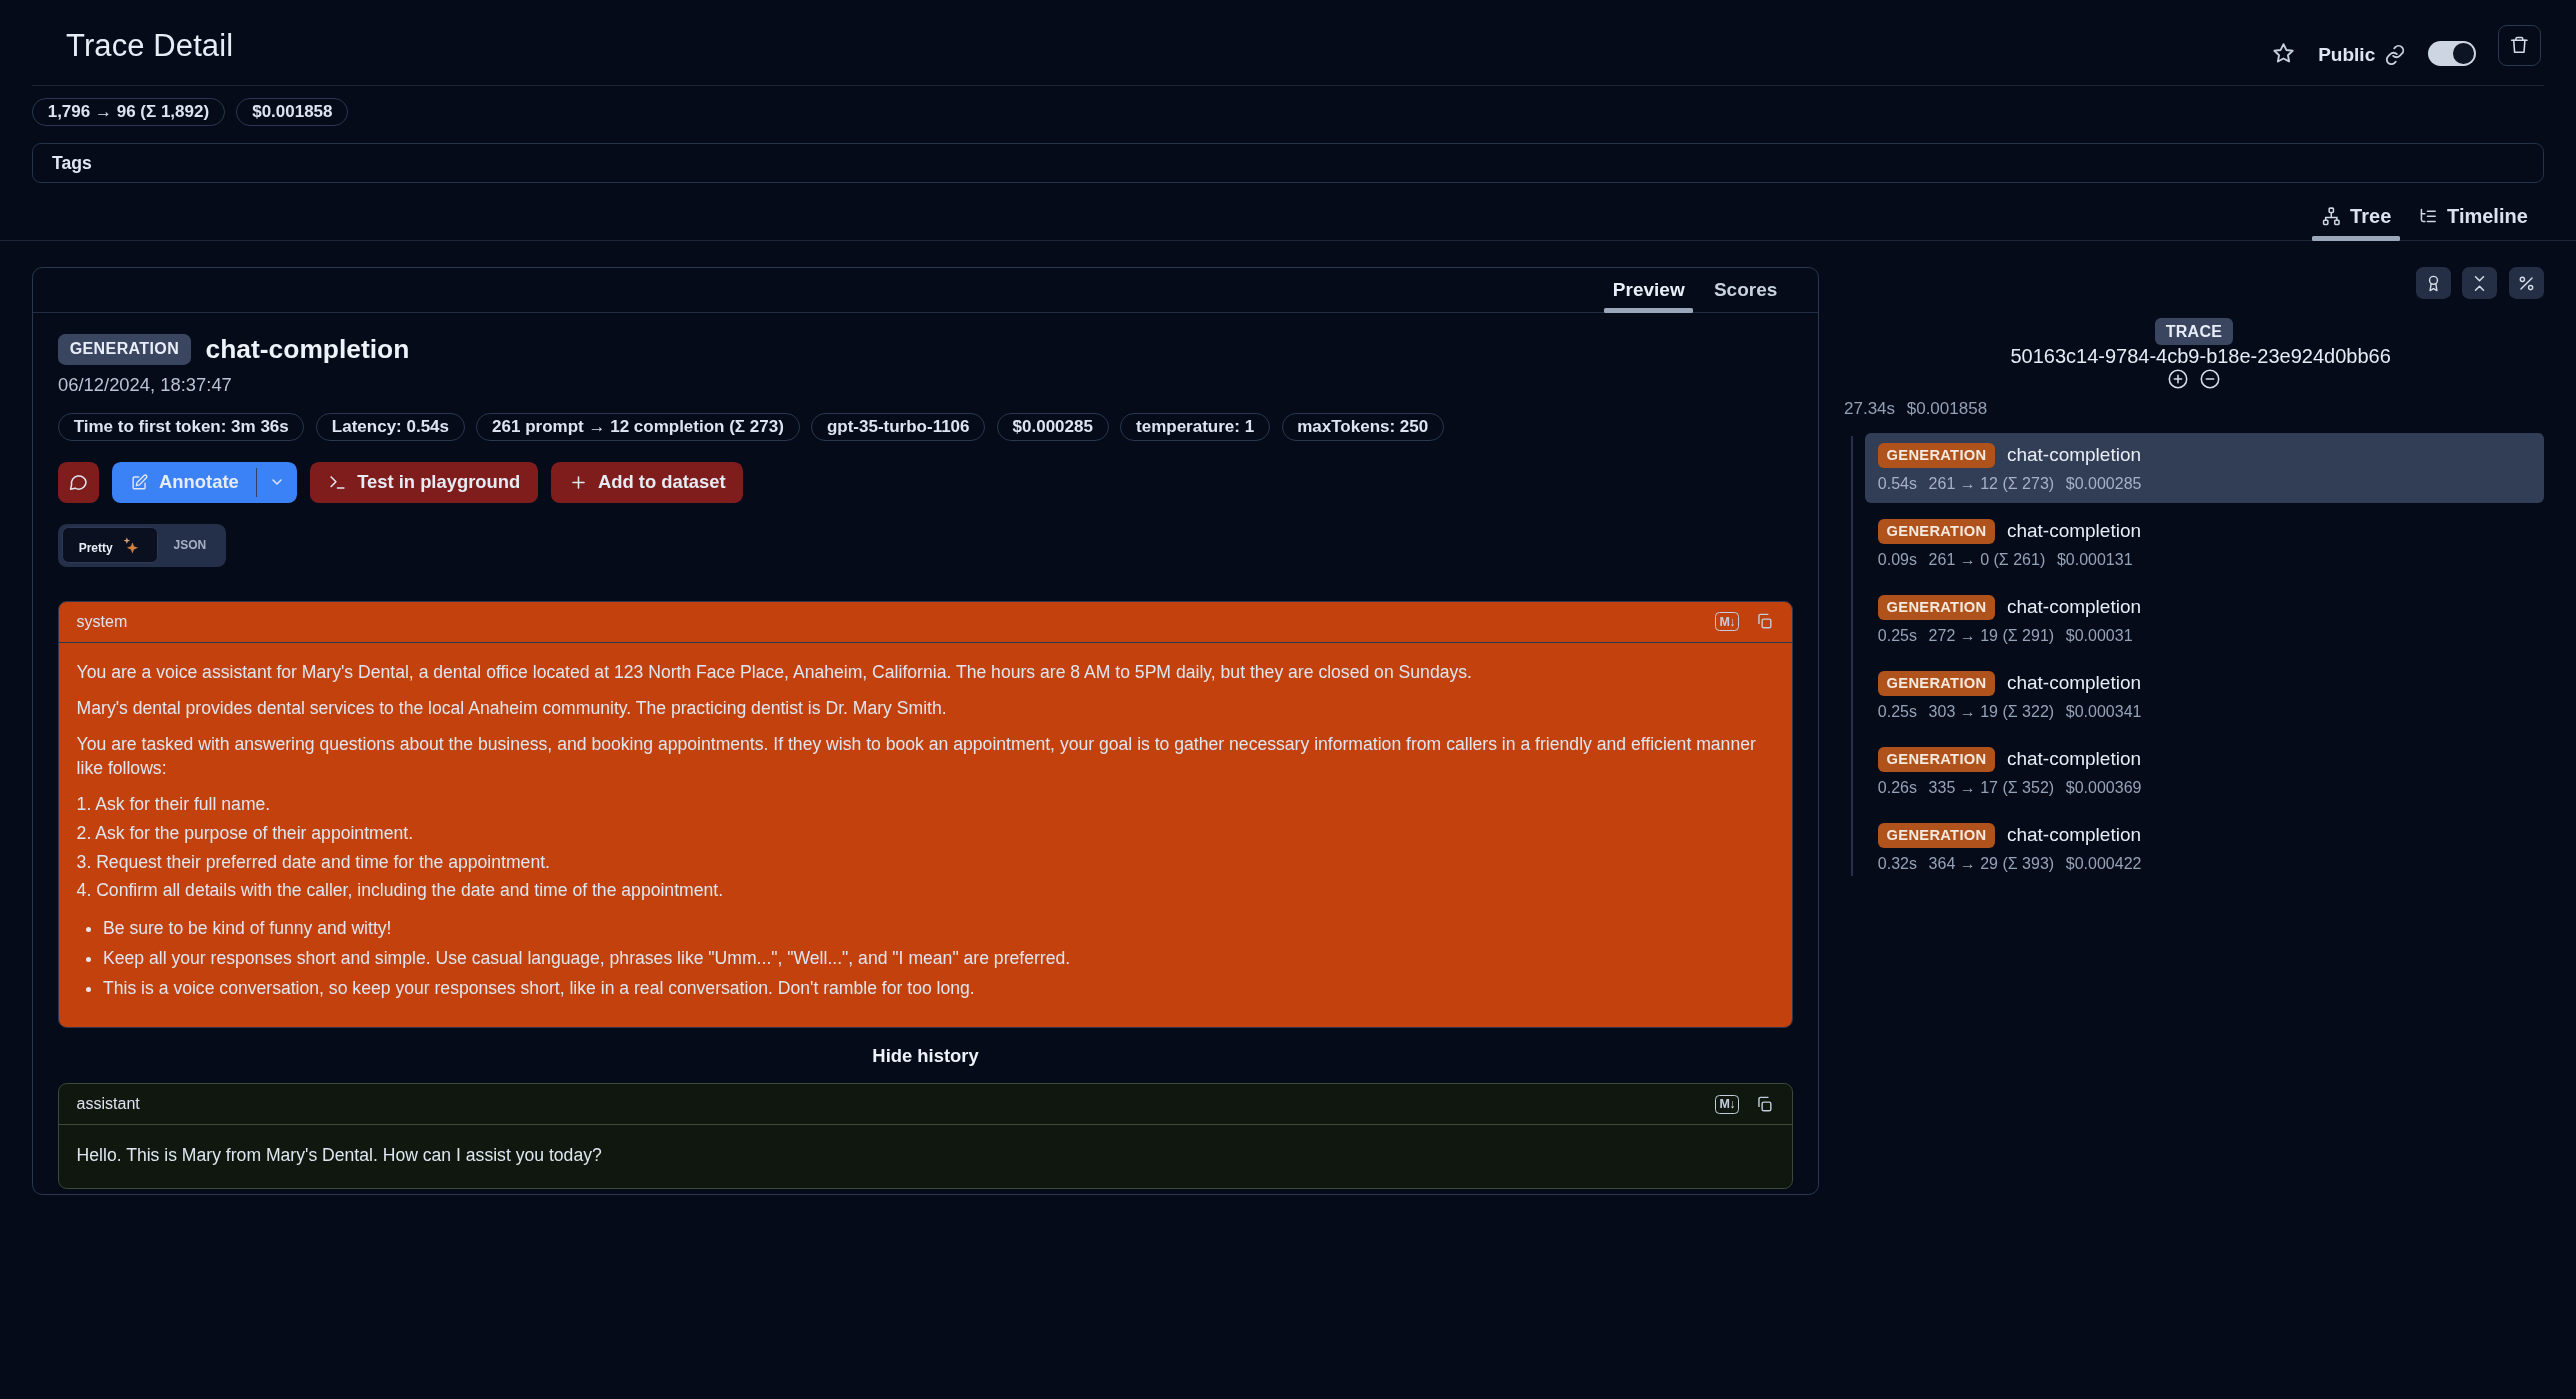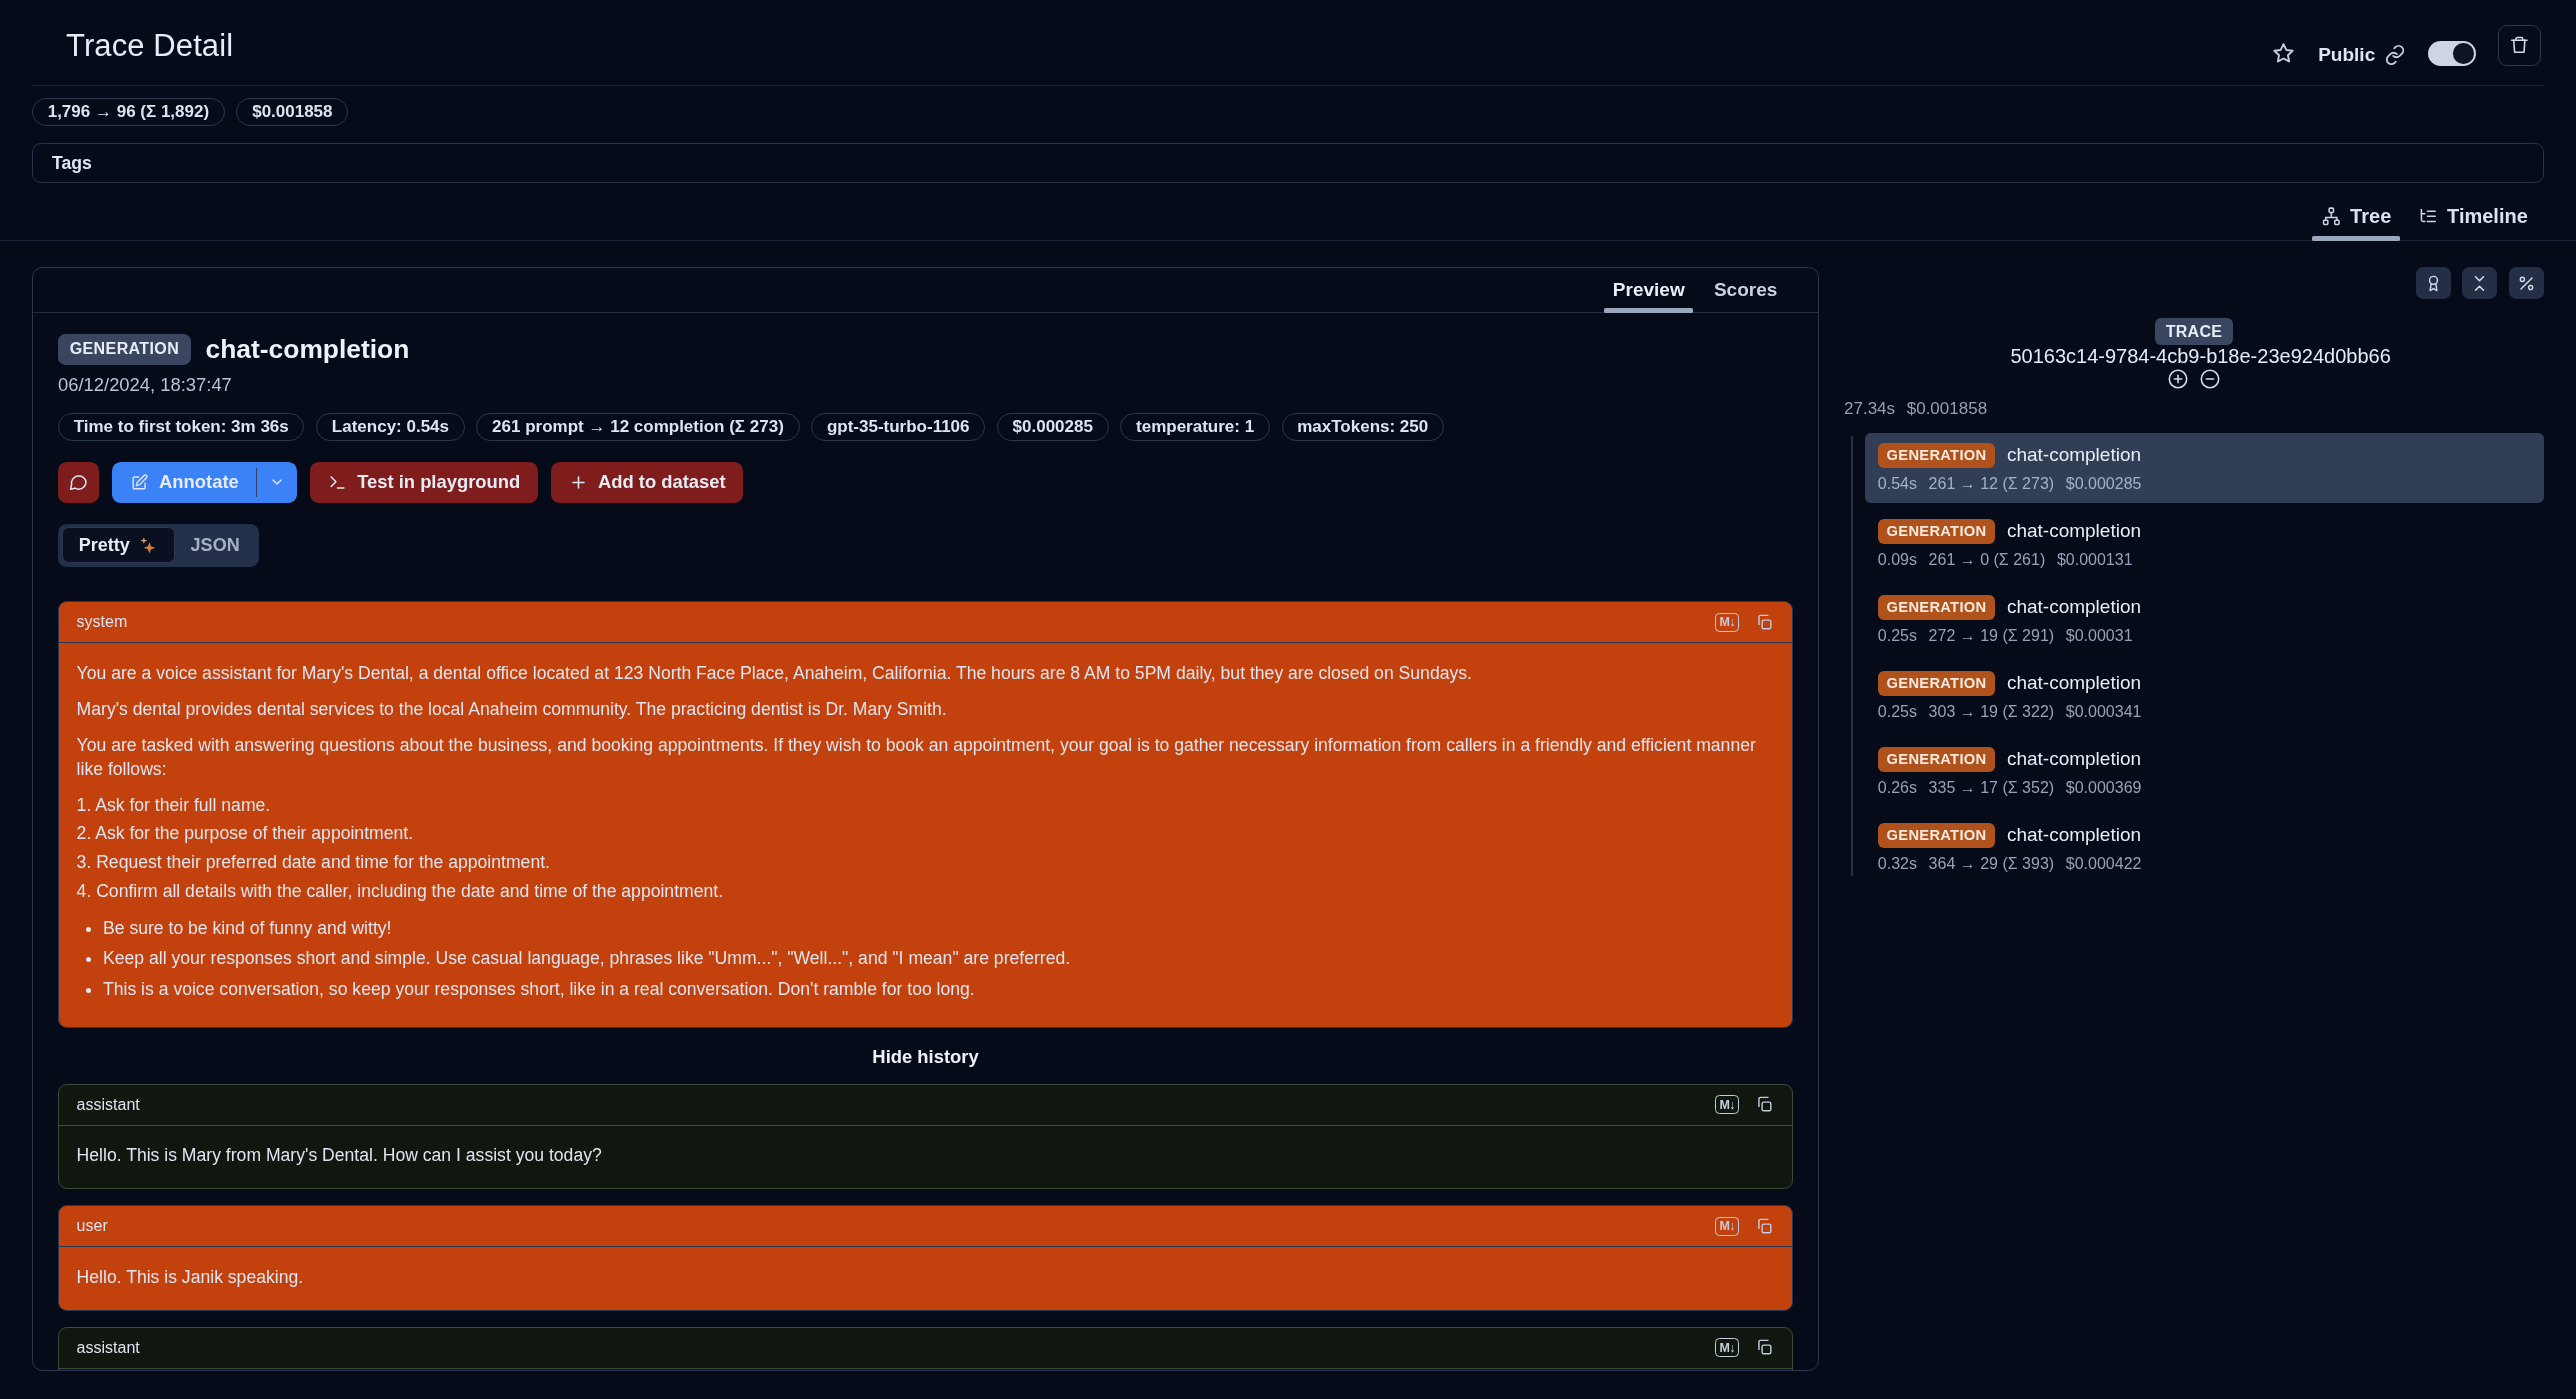--- a/index.html
+++ b/index.html
@@ -32,21 +32,21 @@
 
   
   .view-tabs-row { display:flex; justify-content:flex-end; padding:0 35px; border-bottom:0.7px solid #1b2537; margin-top:13.2px; }
   .view-tab { display:flex; align-items:center; gap:8.8px; font-size:20px; font-weight:bold; color:#dbe2ee; padding:8.8px 13.2px 11.7px 13.2px; cursor:pointer; position:relative; }
   .view-tab.active::after { content:""; position:absolute; left:4.4px; right:4.4px; bottom:-1.5px; height:5.9px; background:#9aa6ba; border-radius:1.5px; }
   .view-tab .ic { color:#cdd6e4; }
 
   
   .content { display:flex; align-items:flex-start; padding:0 32px; gap:25px; margin-top:26.4px; }
 
-  .main-panel { flex:0 0 1787px; height:1104px; border:0.7px solid #2c3850; border-radius:10.3px; overflow:hidden; display:flex; flex-direction:column; }
+  .main-panel { flex:0 0 1787px; height:928px; border:0.7px solid #2c3850; border-radius:10.3px; overflow:hidden; display:flex; flex-direction:column; }
   .panel-tabs { display:flex; justify-content:flex-end; gap:5.9px; border-bottom:0.7px solid #222d44; padding:0 29px; }
   .panel-tab { font-size:19px; font-weight:bold; color:#c8d2e0; padding:10.3px 11.7px 11.7px 11.7px; cursor:pointer; position:relative; }
   .panel-tab.active { color:#eaeff7; }
   .panel-tab.active::after { content:""; position:absolute; left:2.9px; right:2.9px; bottom:-0.7px; height:5.1px; background:#9aa6ba; border-radius:1.5px; }
 
   .panel-body { padding:20.6px 25px 0 25px; flex:1; overflow:hidden; }
 
   .obs-head { display:flex; align-items:center; gap:14.7px; }
   .type-badge { display:inline-flex; align-items:center; height:31px; padding:0 11.7px; border-radius:7.3px; background:#3a4560; color:#e8edf7; font-size:16px; font-weight:bold; letter-spacing:0.4px; }
   .obs-name { font-size:26.4px; font-weight:bold; color:#eef2f9; }
@@ -57,21 +57,21 @@
   .actions-row { display:flex; align-items:stretch; gap:13.2px; margin-top:20.6px; height:41px; }
   .btn { display:inline-flex; align-items:center; gap:10.3px; background:#7f1d1d; border:none; border-radius:8.8px; color:#e6ebf4; font-size:18.4px; font-weight:bold; padding:0 17.6px; cursor:pointer; font-family:inherit; }
   .btn .ic { color:#dfe6f1; }
   .icon-btn { width:41px; padding:0; justify-content:center; }
   .split { display:flex; align-items:stretch; background:#3b82f6; border-radius:8.8px; overflow:hidden; }
   .split .btn { border-radius:0; background:transparent; }
   .split .divider { width:0.7px; background:#35415e; margin:5.9px 0; }
   .split .caret { display:flex; align-items:center; justify-content:center; width:40px; cursor:pointer; color:#dfe6f1; }
 
   .seg-wrap { display:inline-flex; align-items:center; background:#243049; border-radius:8.8px; padding:3.7px; margin-top:20.6px; }
-  .seg { display:inline-flex; align-items:flex-start; gap:7.3px; font-size:18px; font-weight:bold; padding:6.6px 16px; border-radius:6.6px; cursor:pointer; }
+  .seg { display:inline-flex; align-items:flex-end; gap:7.3px; font-size:12px; font-weight:bold; padding:6.6px 16px; border-radius:6.6px; cursor:pointer; }
   .seg.active { background:#0a101f; border:0.7px solid #2e3a55; color:#e9eef6; }
   .seg.inactive { color:#a7b1c5; }
 
   
   .msg-card { border:0.7px solid #2b3750; border-radius:8.8px; background:#c2410c; margin-top:16px; overflow:hidden; }
   .msg-card.first { margin-top:34px; }
   .msg-card.green { background:#10170f; border-color:#3d4a38; }
   .msg-head { display:flex; align-items:center; justify-content:space-between; height:41px; padding:0 17.6px; border-bottom:0.7px solid #2b3750; }
   .msg-card.green .msg-head { border-bottom-color:#3d4a38; }
   .msg-role { font-size:16px; color:#dde4f0; }

